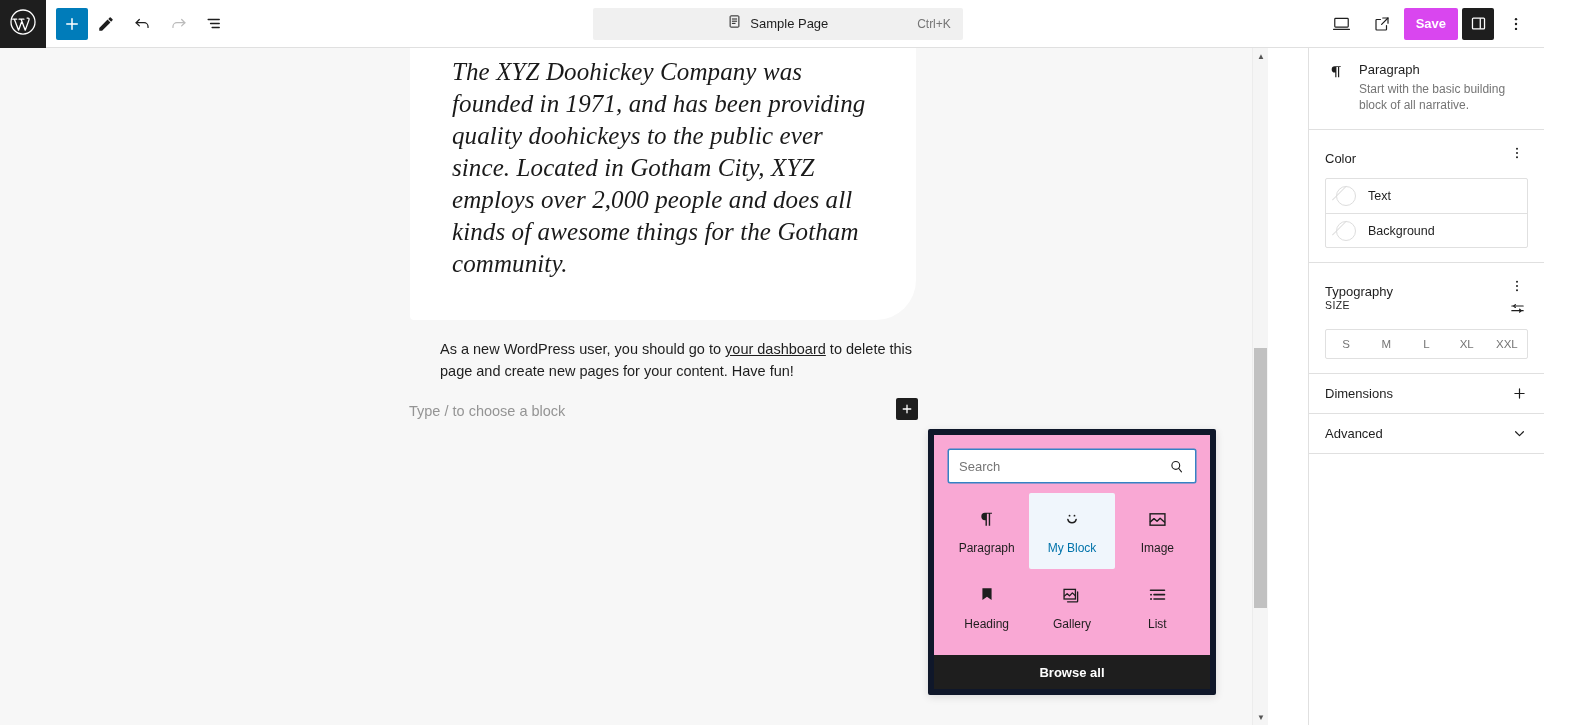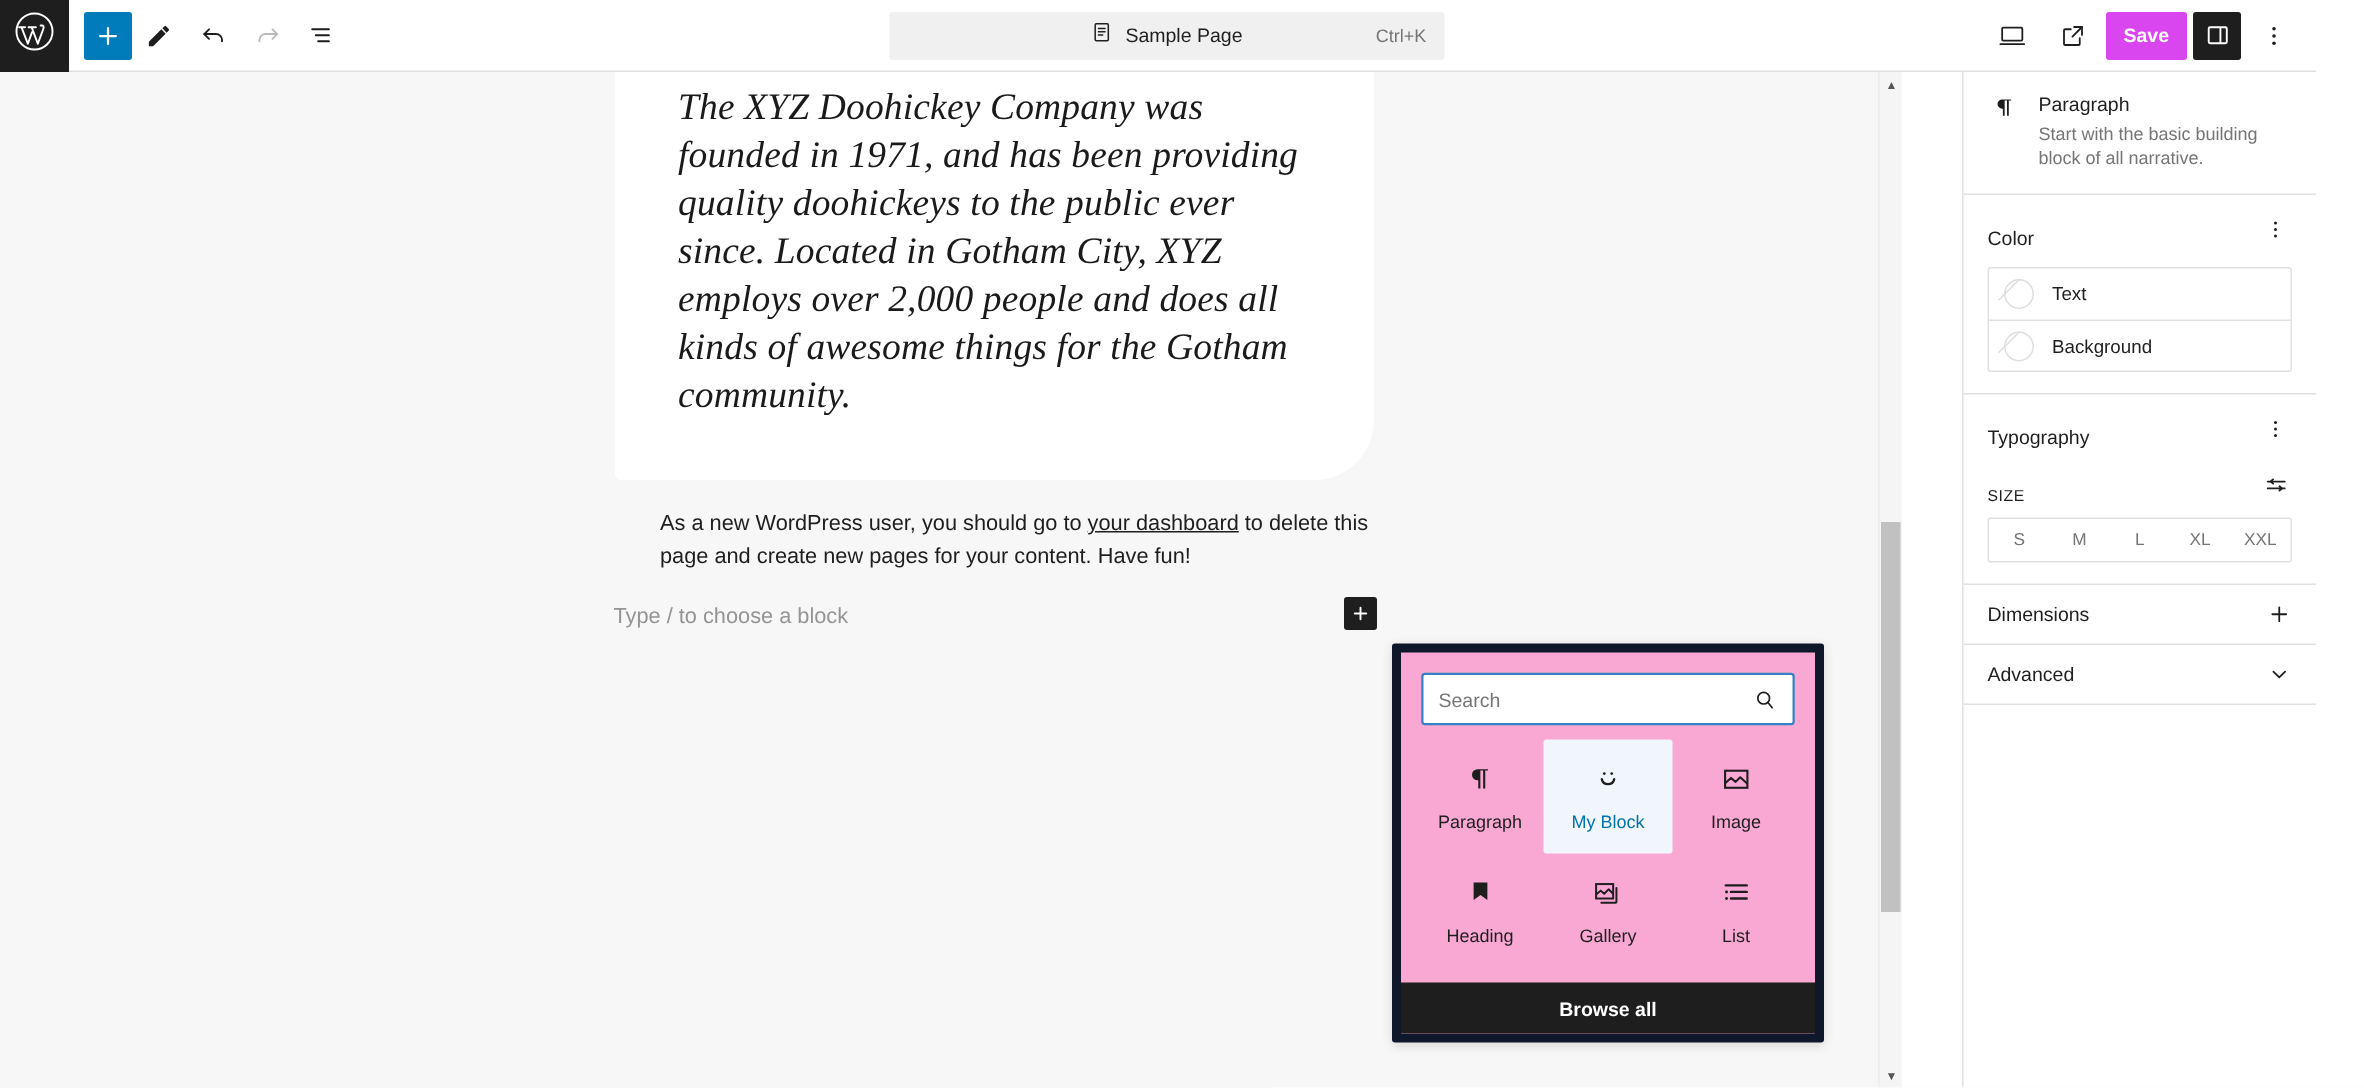--- a/index.html
+++ b/index.html
@@ -265,22 +265,21 @@
     width: 20px; height: 20px; border-radius: 50%;
     border: 1px solid #ddd; position: relative; flex: 0 0 20px;
   }
   .swatch-none::after {
     content:""; position: absolute; left: 50%; top: -1px;
     width: 1px; height: 20px; background: #ddd;
     transform: rotate(45deg); transform-origin: top center;
   }
 
   .typo-size-label {
-    margin-top: 16px;
-    display: flex; align-items: flex-end; justify-content: space-between;
+    display: flex; align-items: flex-start; justify-content: space-between;
   }
   .tiny-label { font-size: 10.5px; letter-spacing: .4px; color: #1e1e1e; text-transform: uppercase; }
   .size-group {
     margin-top: 8px;
     display: flex;
     border: 1px solid #e0e0e0;
     border-radius: 2px;
     overflow: hidden;
     height: 30px;
   }

